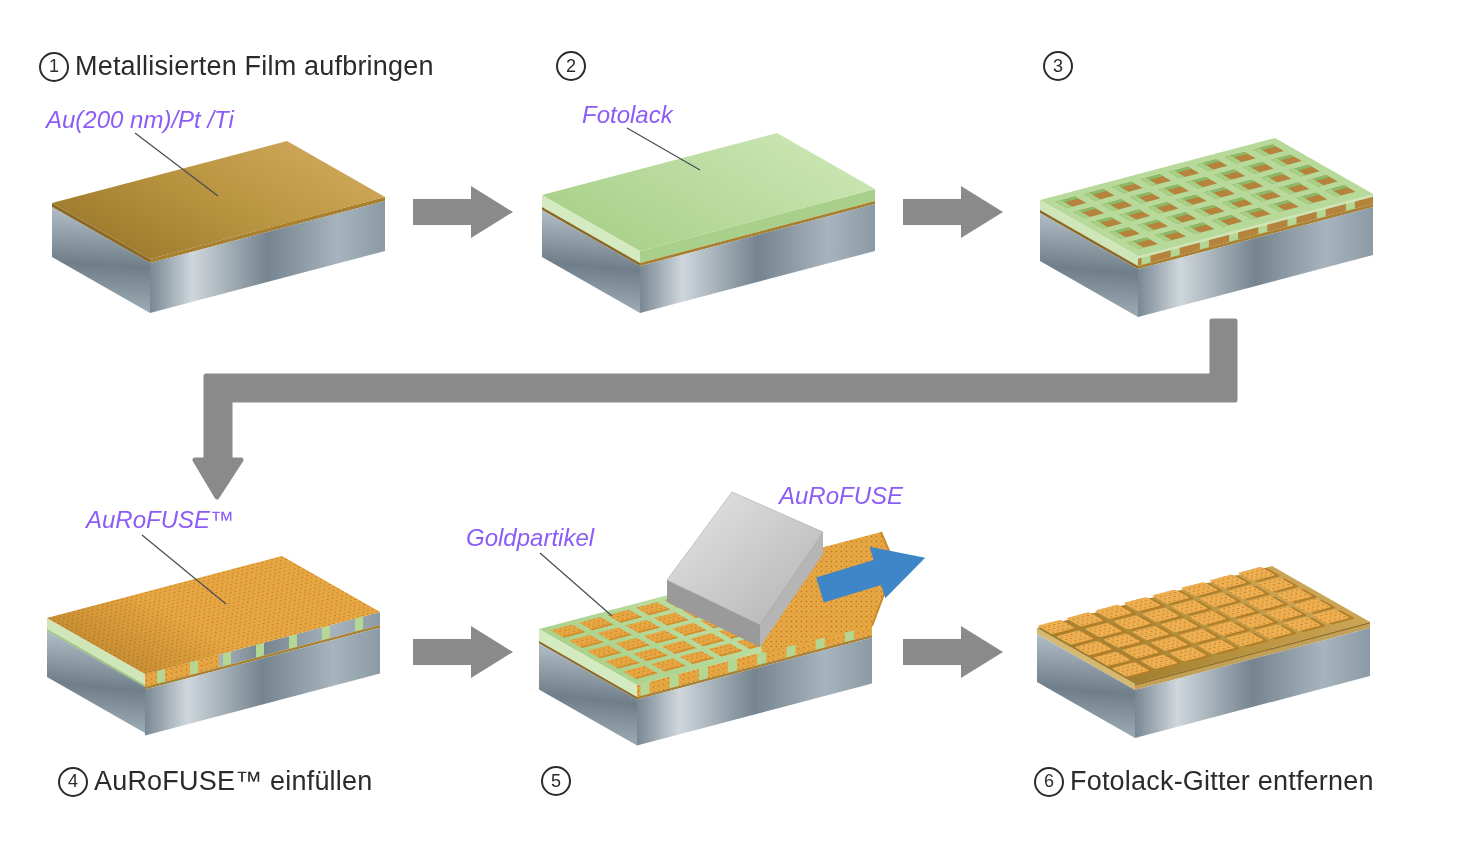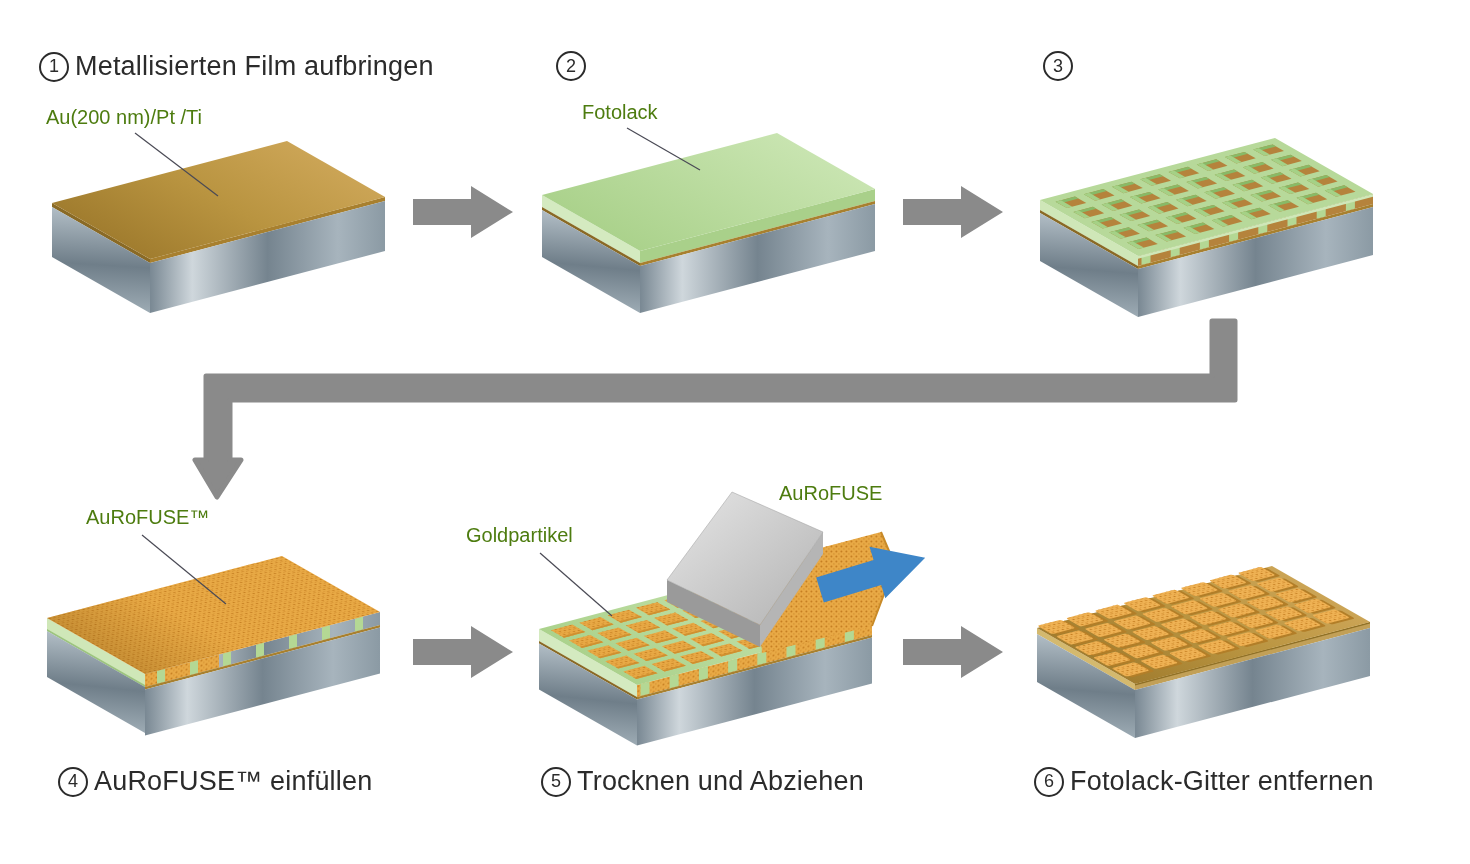--- a/index.html
+++ b/index.html
@@ -4,21 +4,21 @@
 <style>
   html,body{margin:0;padding:0;background:#ffffff;}
   .stage{position:relative;width:1470px;height:864px;background:#ffffff;overflow:hidden;
          font-family:"Liberation Sans","DejaVu Sans",sans-serif;color:#2b2b2b;}
   .stage svg{position:absolute;overflow:visible;}
   .title{position:absolute;display:flex;align-items:center;white-space:nowrap;
          font-size:27px;letter-spacing:.2px;color:#2b2b2b;}
   .num{width:26px;height:26px;border:2px solid #2b2b2b;border-radius:50%;flex:none;
        display:inline-flex;align-items:center;justify-content:center;
        font-size:18px;margin-right:6px;}
-  .ann{position:absolute;font-size:20px;white-space:nowrap;color:#4d7c0f;}
+  .ann{position:absolute;font-size:24px;white-space:nowrap;color:#8b5cf6;font-style:italic;}
 </style>
 </head>
 <body>
 
 <div class="stage">
 
   <svg width="0" height="0">
     <defs>
       <linearGradient id="goldTop" x1="0" y1="0" x2="1" y2="0">
         <stop offset="0" stop-color="#a17d2f"></stop>
@@ -609,21 +609,20 @@
   </div>
   <div class="title" style="left:1043px;top:51px">
     <span class="num">3</span>
   </div>
   <div class="title" style="left:58px;top:766px">
     <span class="num">4</span>
     <span>AuRoFUSE™ einfüllen</span>
   </div>
   <div class="title" style="left:541px;top:766px">
     <span class="num">5</span>
-    <span>Trocknen und Abziehen</span>
   </div>
   <div class="title" style="left:1034px;top:766px">
     <span class="num">6</span>
     <span>Fotolack-Gitter entfernen</span>
   </div>
 
   <div class="ann" style="left:46px;top:106px">Au(200 nm)/Pt /Ti</div>
   <div class="ann" style="left:582px;top:101px">Fotolack</div>
   <div class="ann" style="left:86px;top:506px">AuRoFUSE™</div>
   <div class="ann" style="left:466px;top:524px">Goldpartikel</div>

